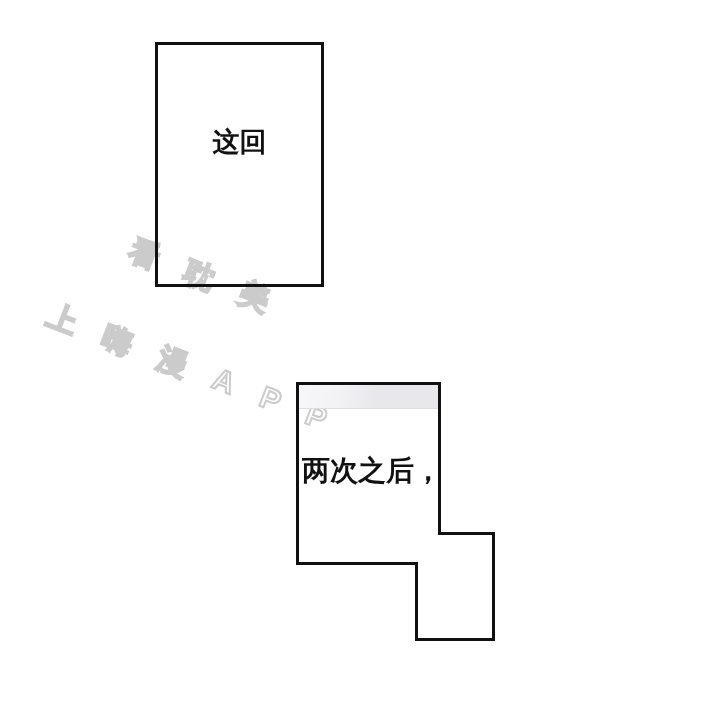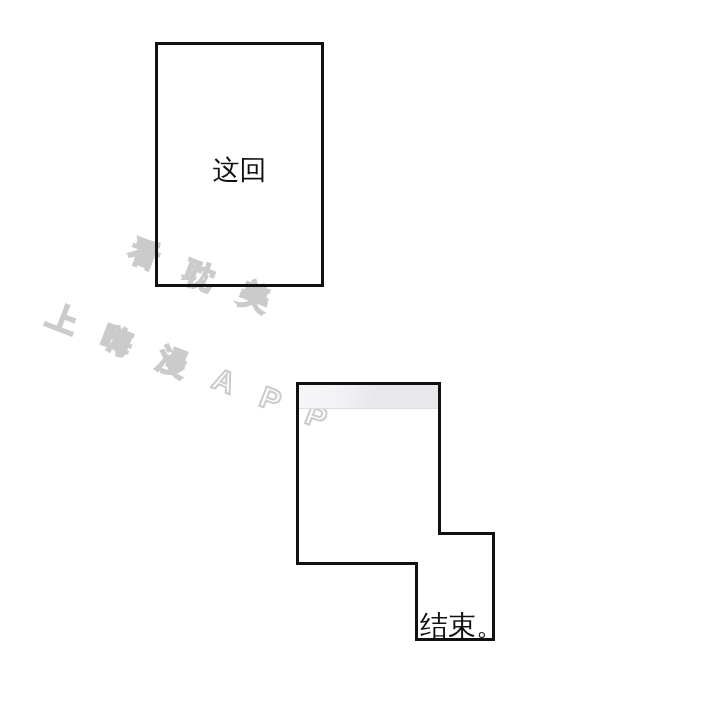--- a/index.html
+++ b/index.html
@@ -55,23 +55,22 @@
     position: absolute;
     left: 0;
     top: 0;
     z-index: 3;
   }
   
   .panel-text {
     position: absolute;
     z-index: 4;
     color: #111111;
-    font-weight: normal;
+    font-weight: bold;
     white-space: nowrap;
-    margin-top: 28px;
   }
   .panel1-text {
     left: 104px;
     top: 124px;
     width: 271px;
     text-align: center;
     font-size: 27px;
     line-height: 36px;
   }
   .panel2-text {
@@ -101,16 +100,16 @@
 
   <svg class="panel-borders" width="720" height="703" viewBox="0 0 720 703">
     <rect x="156.5" y="43.5" width="166" height="242" fill="none" stroke="#111111" stroke-width="3"></rect>
     <polygon points="297.5,383.5 439.5,383.5 439.5,533.5 493.5,533.5 493.5,639.5 416.5,639.5 416.5,563.5 297.5,563.5" fill="none" stroke="#111111" stroke-width="3" stroke-linejoin="miter"></polygon>
   </svg>
 
   <div class="panel-text panel1-text">
     <div>这回</div>
   </div>
 
+  <div class="panel-text panel2-text">两次之后，</div>
 
-  <div class="panel-text panel3-text">结束。</div>
 
 </div>
 
 </body></html>

